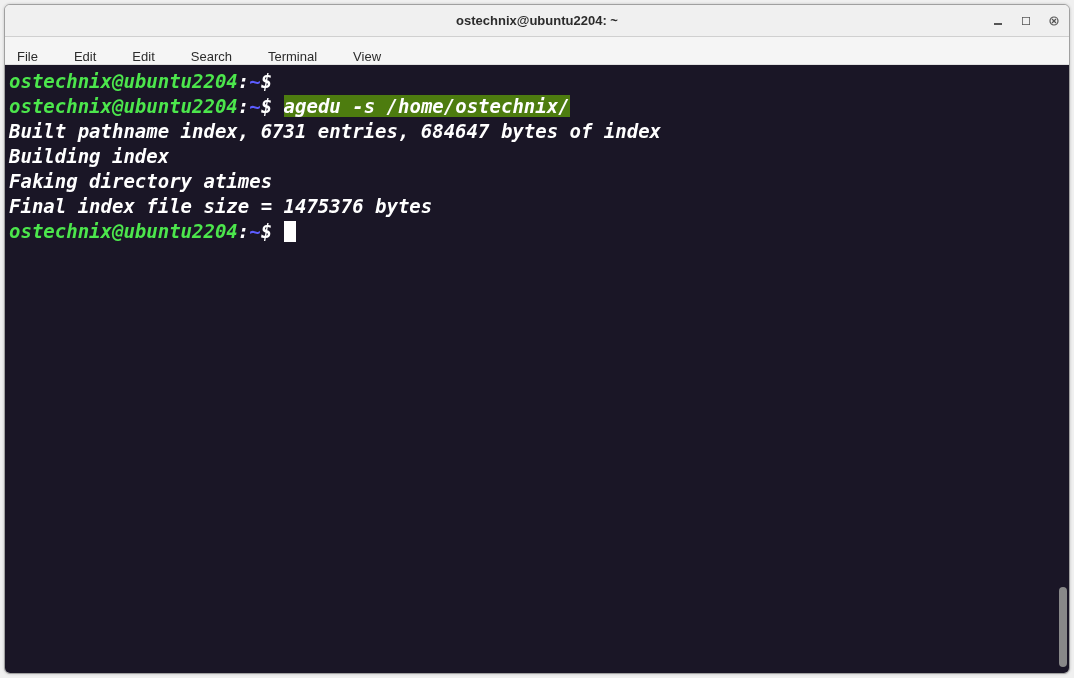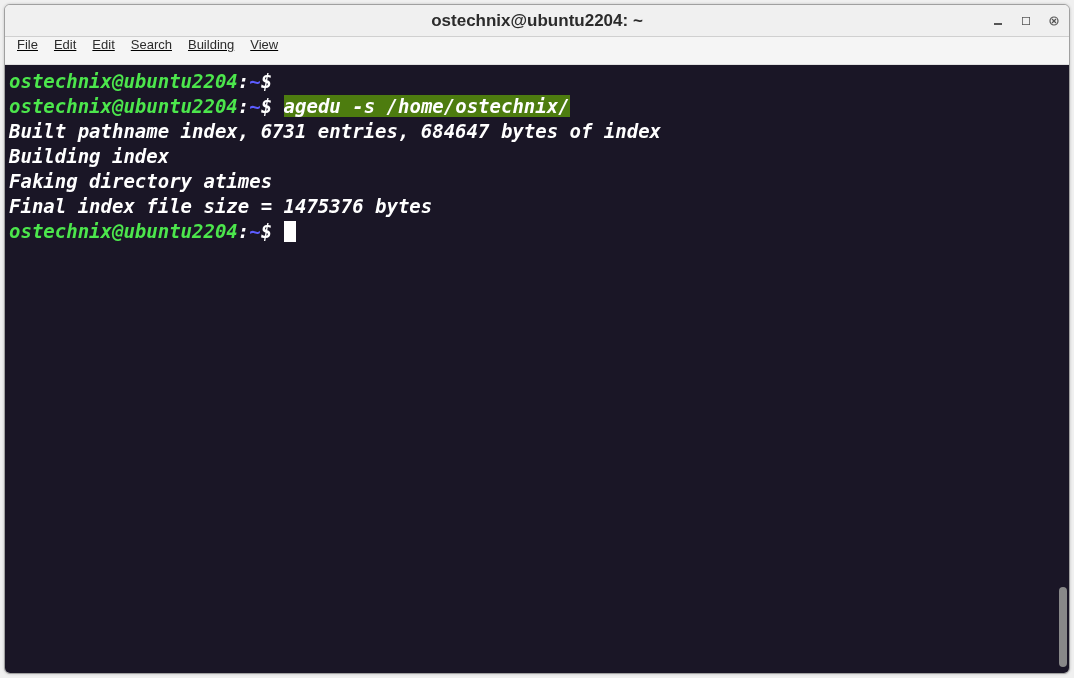--- a/index.html
+++ b/index.html
@@ -32,21 +32,21 @@
     .titlebar {
       height: 32px;
       background: #f0f0f0;
       display: flex;
       align-items: center;
       justify-content: center;
       position: relative;
       border-bottom: 1px solid #d0d0d0;
     }
     .titlebar-text {
-      font-size: 17px;
+      font-size: 13px;
       font-weight: bold;
       color: #2c2c2c;
     }
     .titlebar-controls {
       position: absolute;
       right: 8px;
       display: flex;
       gap: 14px;
       align-items: center;
     }
@@ -57,25 +57,24 @@
       align-items: center;
       justify-content: center;
       font-size: 10px;
       color: #555;
       cursor: pointer;
     }
     .menubar {
       height: 28px;
       background: #f5f5f5;
       display: flex;
-      align-items: flex-start;
+      align-items: flex-end;
       padding: 0 12px;
-      gap: 16px;
+      gap: 36px;
       border-bottom: 1px solid #e0e0e0;
-      text-decoration: underline;
     }
     .menu-item {
       font-size: 13px;
       color: #2c2c2c;
       cursor: pointer;
     }
     .terminal-area {
       flex: 1;
       background: #1a1626;
       position: relative;
@@ -157,21 +156,21 @@
           </svg>
       </div>
     </div>
   </div>
 
   <div class="menubar">
     <span class="menu-item">File</span>
     <span class="menu-item">Edit</span>
     <span class="menu-item">Edit</span>
     <span class="menu-item">Search</span>
-    <span class="menu-item">Building</span>
+    <span class="menu-item">Terminal</span>
     <span class="menu-item">View</span>
   </div>
 
   <div class="terminal-area">
     <div class="terminal-content">
       <div class="line"><span class="user">ostechnix</span><span class="at">@</span><span class="host">ubuntu2204</span><span class="colon">:</span><span class="path-bold">~</span><span class="dollar">$</span><span class="white"> </span></div>
       <div class="line"><span class="user">ostechnix</span><span class="at">@</span><span class="host">ubuntu2204</span><span class="colon">:</span><span class="path-bold">~</span><span class="dollar">$</span><span class="white"> </span><span class="highlight">agedu -s /home/ostechnix/</span></div>
       <div class="line white">Built pathname index, 6731 entries, 684647 bytes of index</div>
       <div class="line white">Building index</div>
       <div class="line white">Faking directory atimes</div>

